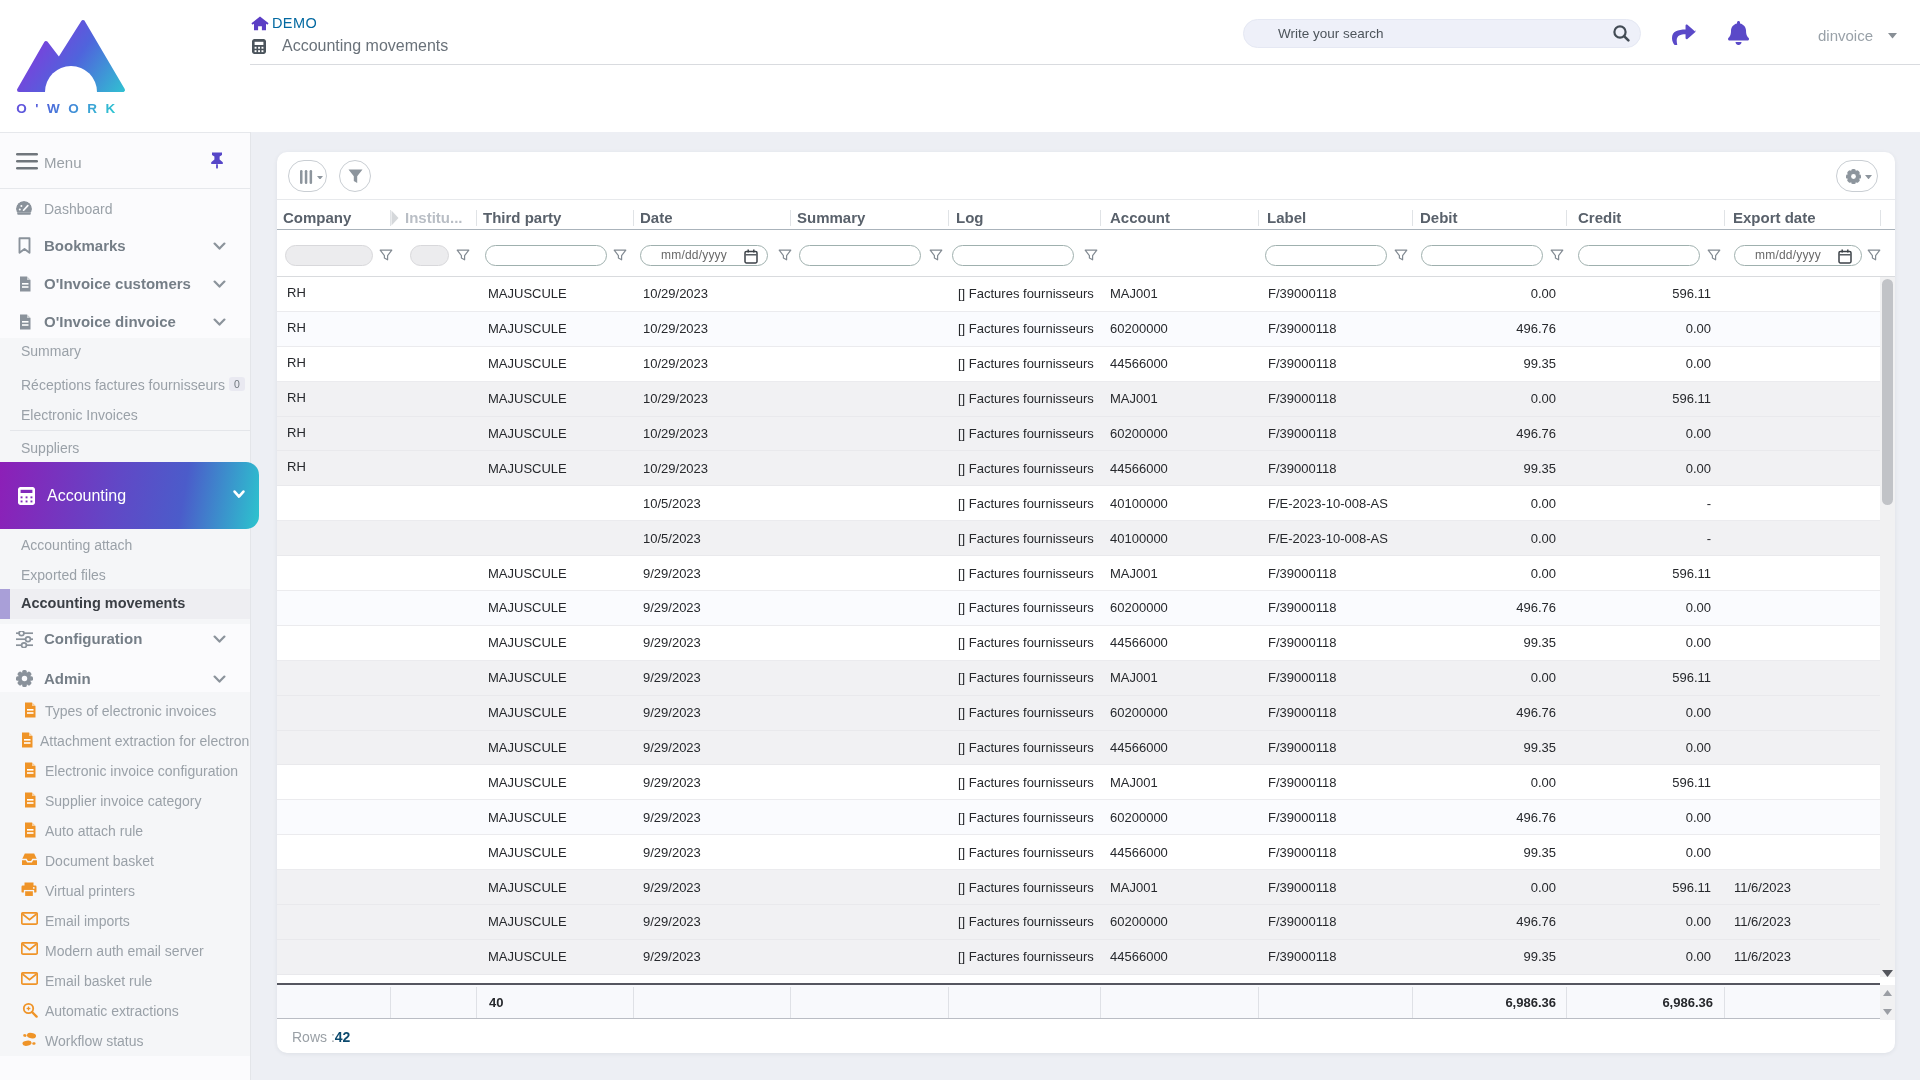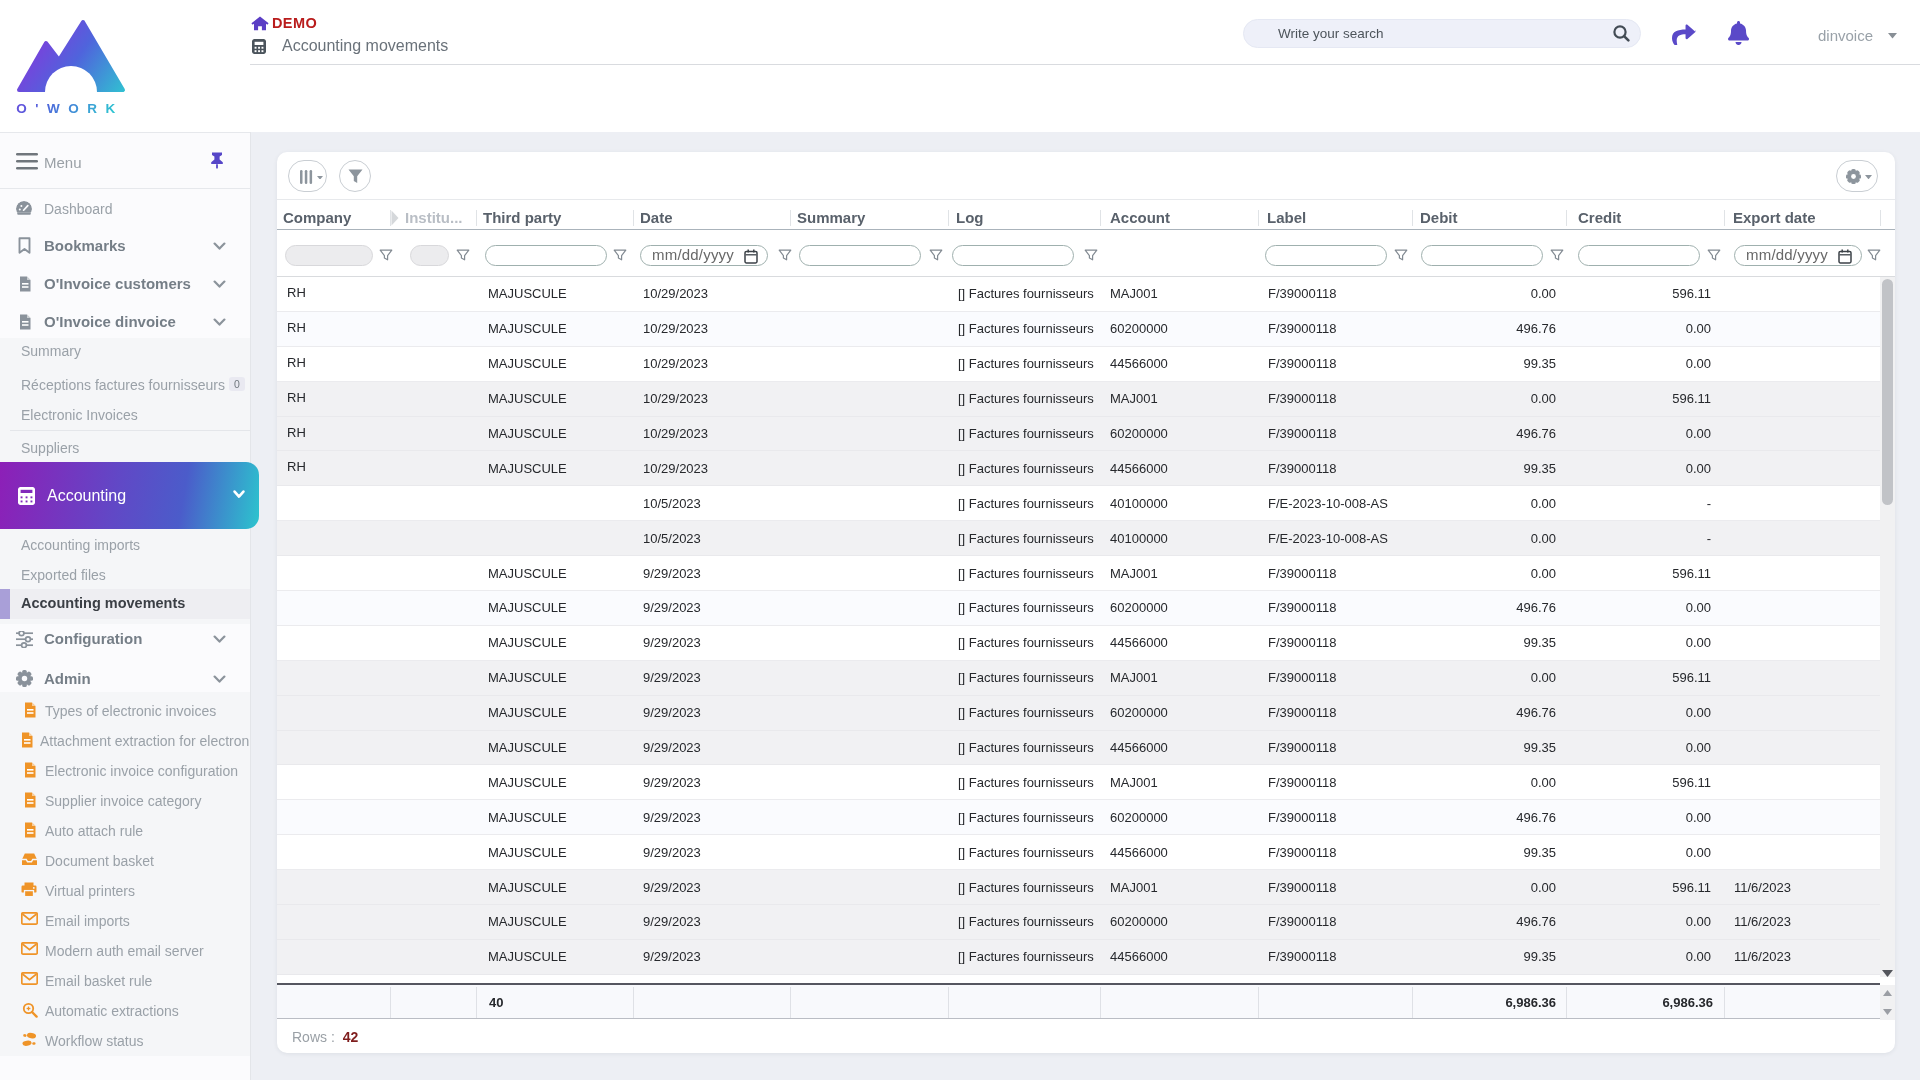--- a/index.html
+++ b/index.html
@@ -1,20 +1,20 @@
 <!DOCTYPE html>
 <html><head><meta charset="utf-8"><style>
 *{margin:0;padding:0;box-sizing:border-box}
 svg{display:block}
 html,body{width:1920px;height:1080px;font-family:"Liberation Sans",sans-serif;background:#fff;overflow:hidden}
 body{position:relative}
 .abs{position:absolute}
 #contentbg{left:250px;top:132px;width:1670px;height:948px;background:#edeff4}
 #topline{left:250px;top:64px;width:1670px;height:1px;background:#d9dbdf}
-#demo{left:272px;top:15px;font-size:14.5px;font-weight:bold;color:#b91c1c;letter-spacing:.4px}
+#demo{left:272px;top:15px;font-size:14.5px;font-weight:normal;color:#0369a1;letter-spacing:.4px}
 #amtitle{left:282px;top:37px;font-size:16px;color:#6a727a}
 #search{left:1243px;top:19px;width:398px;height:29px;background:#eef0f9;border:1px solid #e5e8f3;border-radius:14.5px}
 #searchph{left:1278px;top:26px;font-size:13.5px;color:#4d545b}
 #dinvoice{left:1818px;top:27px;font-size:15px;color:#99a1a8}
 #sidebar{left:0;top:132px;width:250px;height:948px;background:#fbfbfd}
 #sideborder{left:250px;top:132px;width:1px;height:948px;background:#e3e5e9}
 .sline{left:0;width:250px;height:1px;background:#e6e8ec}
 .mitem{font-size:15px;font-weight:bold;color:#757e87}
 .msub{font-size:14px;color:#9aa1a8}
 .subbg{left:0;width:250px;background:#f5f6f8}
@@ -25,37 +25,37 @@
 #activetxt{left:21px;top:595px;font-size:14.5px;font-weight:bold;color:#3b3f45}
 #card{left:277px;top:152px;width:1618px;height:901px;background:#fff;border-radius:10px;box-shadow:0 1px 4px rgba(40,50,70,.08)}
 .rbtn{border:1px solid #c9ced3;background:#fff;border-radius:16px}
 #hdr{left:0;top:47px;width:1618px;height:31px;border-top:1px solid #e7e9ec;border-bottom:1px solid #aab3bb}
 .hsep{position:absolute;top:10px;width:1px;height:16px;background:#e0e3e6}
 .hlab{position:absolute;top:9px;font-size:15px;font-weight:bold;color:#59616b;white-space:nowrap}
 #filt{left:0;top:84px;width:1618px;height:41px;border-bottom:1px solid #d9dbde}
 .pill{position:absolute;top:9px;height:21px;border-radius:10.5px}
 .pgray{background:#ececee;border:1px solid #d8d8db}
 .pwhite{background:#fff;border:1px solid #9fb0ae}
-.pdate{background:#fff;border:1px solid #9fb0ae;font-size:15px;letter-spacing:.2px;color:#686868;line-height:18px;padding-left:11px}
+.pdate{background:#fff;border:1px solid #9fb0ae;font-size:12px;letter-spacing:.2px;color:#686868;line-height:18px;padding-left:20px}
 .fun{position:absolute;top:13px}
 #tbody{left:0;top:125px;width:1603px;height:698px;overflow:hidden}
 .trow{display:grid;grid-template-columns:113px 86px 157px 157px 158px 152px 158px 154px 154px 158px 1fr;height:34.9px;border-bottom:1px solid #ebebee;font-size:13px;color:#26282c}
 .trow div{display:flex;align-items:center;padding-left:10px;white-space:nowrap;overflow:hidden}
 .trow .r{justify-content:flex-end;padding-right:10px;padding-left:0}
 .trow .c3{padding-left:12px}
 .trow div:first-child{align-items:flex-start;padding-top:8px}
 .trow .c10{padding-right:13px}
 .bg-w{background:#fff}
 .bg-t{background:#fafbfe}
 .bg-g{background:#f1f1f3;border-bottom-color:#e9e9ec}
 #sliver{left:0;top:823px;width:1603px;height:8px;background:#fff}
 #totrow{left:0;top:831px;width:1603px;height:36px;background:#f8f9fc;border-top:2px solid #555660;border-bottom:1px solid #babdc4;font-size:13px;font-weight:bold;color:#27292d}
 .tsep{position:absolute;top:2px;width:1px;height:31px;background:#dfe1e6}
 #footer{left:15px;top:877px;font-size:14px;color:#9aa0a6}
-#footer b{color:#7f1d1d;margin-left:8px}
+#footer b{color:#0c4a6e;}
 #sctrack{left:1603px;top:125px;width:15px;height:700px;background:#f1f1f2}
 #scthumb{left:1605px;top:127px;width:11px;height:226px;background:#c1c3c7;border-radius:5.5px}
 #sctrack2{left:1603px;top:833px;width:15px;height:35px;background:#f1f1f2}
 </style></head><body>
 <div id="contentbg" class="abs"></div>
 <div id="topline" class="abs"></div>
 <div class="abs" style="left:251px;top:16px">
     <svg width="18" height="15" viewBox="0 0 18 15">
       <path d="M9 0.6 L17.6 7.3 L16.4 8.8 L15 7.7 V14.3 H10.9 V10.2 H7.1 V14.3 H3 V7.7 L1.6 8.8 L0.4 7.3 Z" fill="#5b3ec5"></path>
     </svg>
@@ -220,21 +220,21 @@
       </svg>
     </div>
     <div class="abs" style="left:47px;top:25px;font-size:16px;font-weight:normal;color:#fff">Accounting</div>
     <div class="abs" style="left:233px;top:28px">
       <svg width="12" height="8" viewBox="0 0 12 8">
         <path d="M1.6 1.6 L6.0 6.6 L10.4 1.6" fill="none" stroke="#ffffff" stroke-width="2.6" stroke-linecap="round" stroke-linejoin="round"></path>
       </svg>
     </div>
   </div>
 <div class="abs subbg" style="top:529px;height:95px"></div>
-<div class="abs" style="left:21px;top:536px"><span class="msub">Accounting imports</span></div>
+<div class="abs" style="left:21px;top:536px"><span class="msub">Accounting attach</span></div>
 <div class="abs" style="left:21px;top:566px"><span class="msub">Exported files</span></div>
 <div id="activebar" class="abs"></div>
 <div id="activerow" class="abs"></div>
 <div id="activetxt" class="abs">Accounting movements</div>
 <div class="abs" style="left:16px;top:631px">
     <svg width="17" height="17" viewBox="0 0 17 17">
       <line x1="0" y1="2.2" x2="17" y2="2.2" stroke="#8a929b" stroke-width="1.7"></line>
       <circle cx="5.5" cy="2.2" r="2.4" fill="#fbfbfd" stroke="#8a929b" stroke-width="1.7"></circle>
       <line x1="0" y1="8.2" x2="17" y2="8.2" stroke="#8a929b" stroke-width="1.7"></line>
       <circle cx="12" cy="8.2" r="2.4" fill="#fbfbfd" stroke="#8a929b" stroke-width="1.7"></circle>

